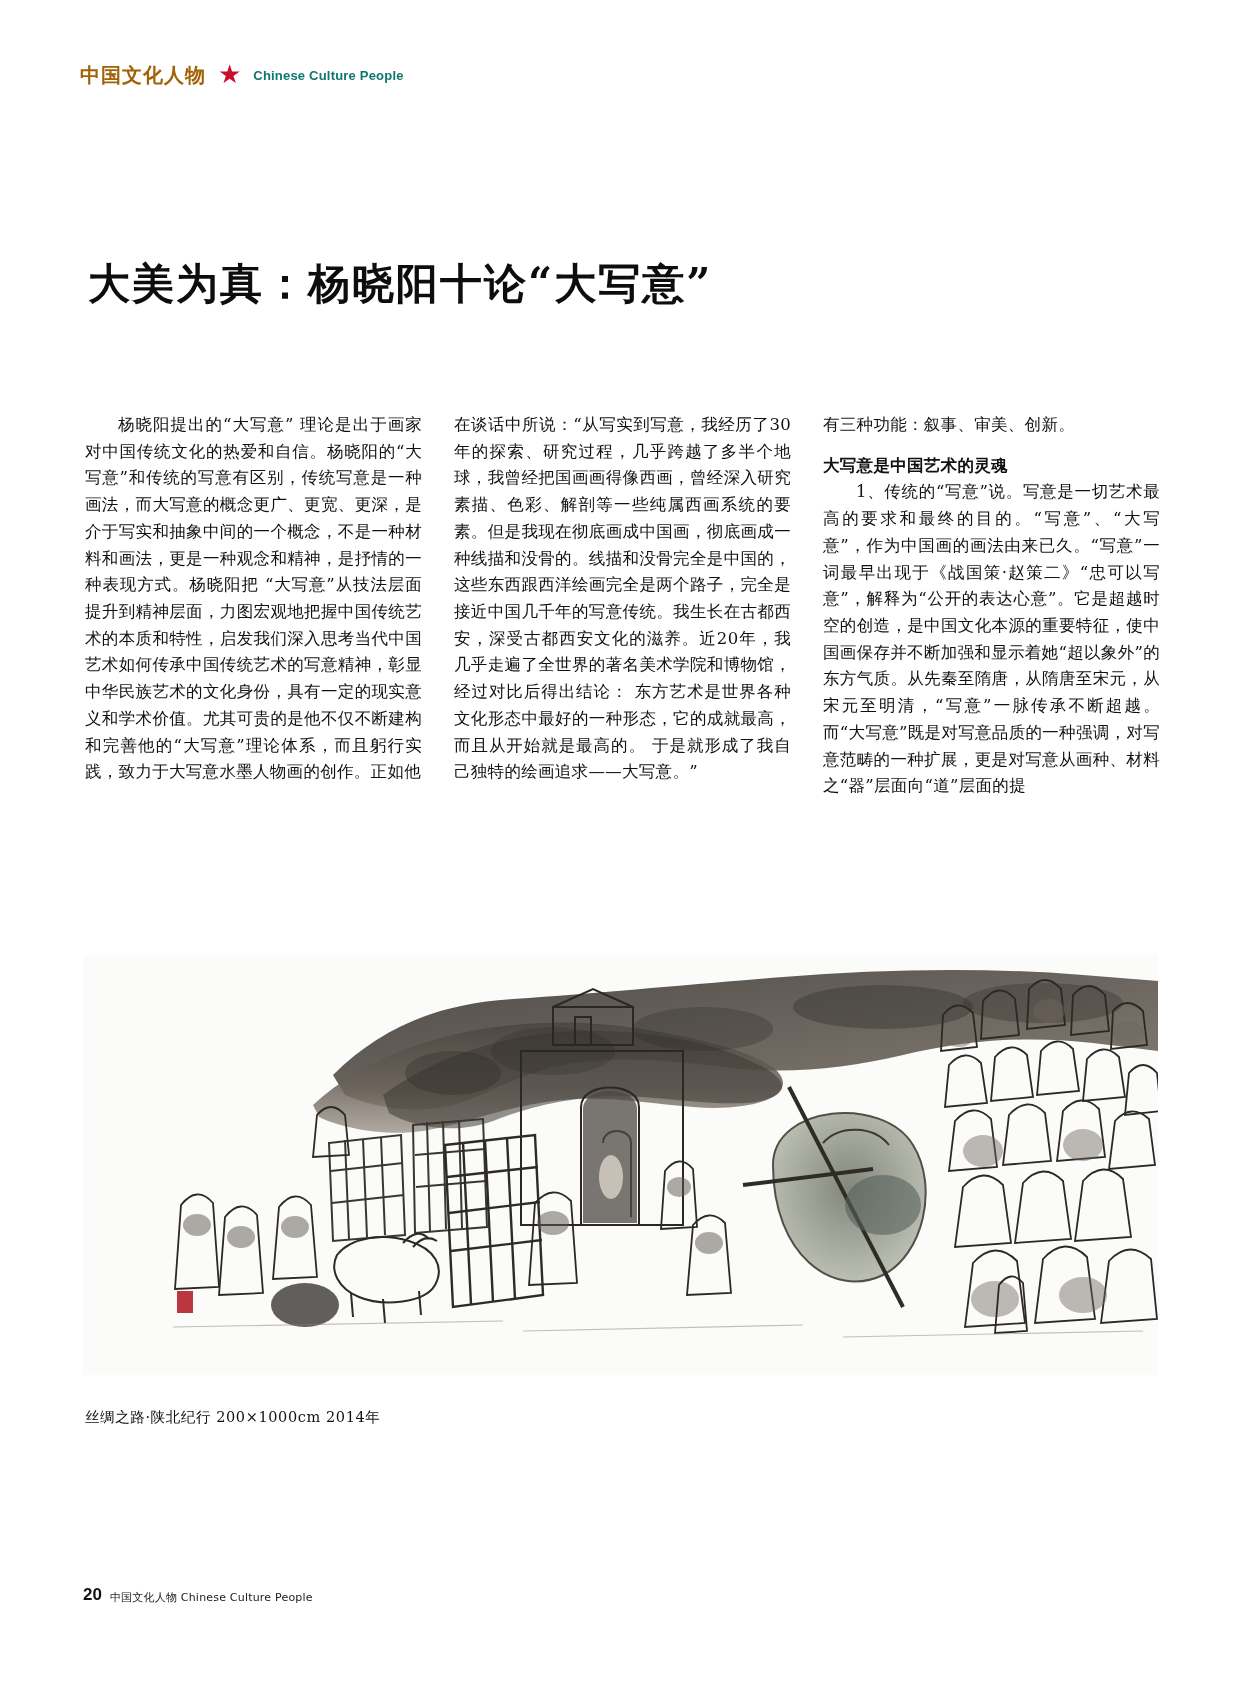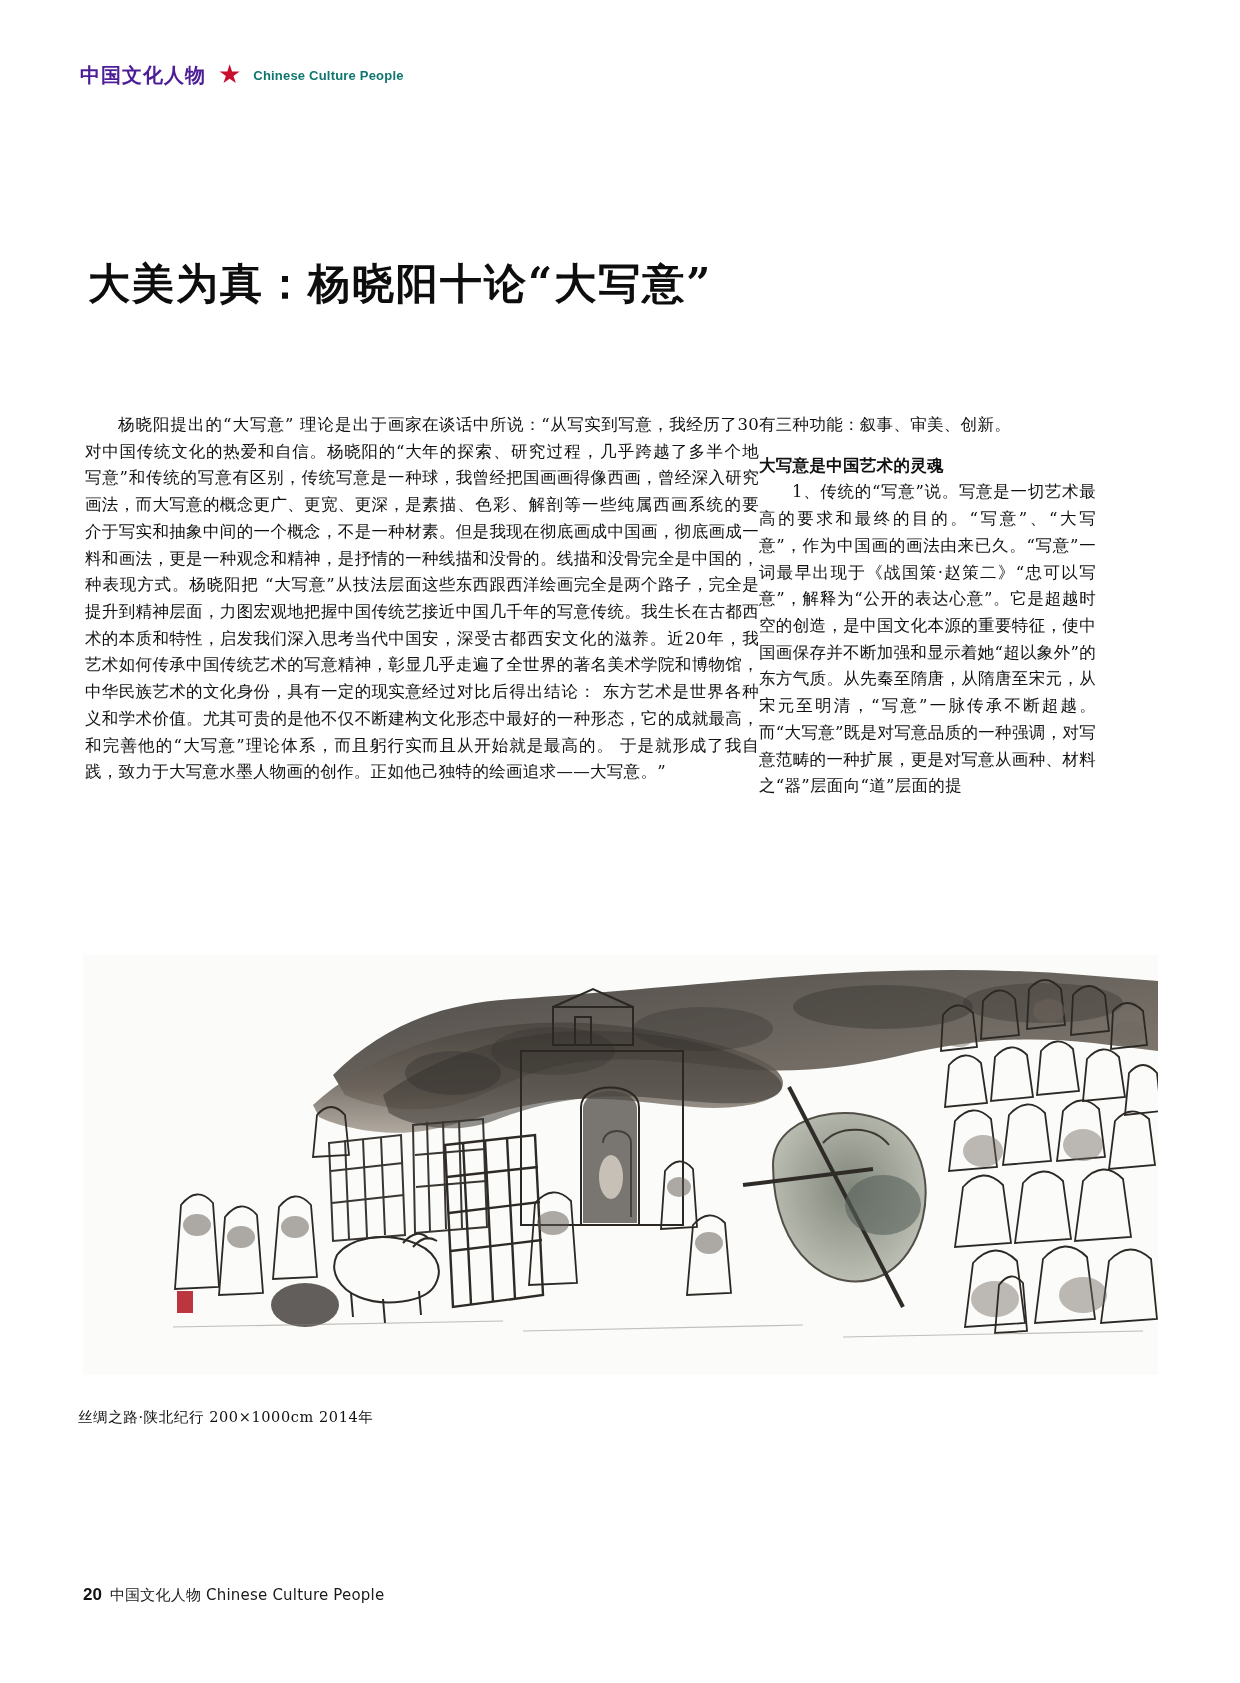--- a/index.html
+++ b/index.html
@@ -23,21 +23,21 @@
     top: 62px;
     display: flex;
     align-items: center;
     gap: 10px;
   }
   .masthead-cn {
     font-family: "DejaVu Sans", sans-serif;
     font-weight: bold;
     font-size: 20px;
     letter-spacing: 1px;
-    color: #4c1d95;
+    color: #a16207;
     line-height: 1;
     white-space: nowrap;
   }
   .masthead-star {
     color: #c8102e;
     font-size: 26px;
     line-height: 1;
     margin: 0 2px 0 2px;
   }
   .masthead-en {
@@ -64,20 +64,21 @@
     white-space: nowrap;
   }
 
   
   .columns {
     position: absolute;
     left: 85px;
     top: 412px;
     width: 1075px;
     display: flex;
+    gap: 32px;
   }
   .col {
     width: 337px;
   }
   .col p {
     margin: 0;
     font-size: 16.5px;
     line-height: 1.62;
     text-align: justify;
     text-justify: inter-ideograph;
@@ -107,21 +108,21 @@
     width: 1075px;
     height: 420px;
     background: #fbfbf9;
     overflow: hidden;
   }
   .artwork-wrap svg {
     display: block;
   }
   .caption {
     position: absolute;
-    left: 78px;
+    left: 85px;
     top: 1408px;
     font-family: "DejaVu Serif", serif;
     font-size: 14.5px;
     letter-spacing: 0.6px;
     color: #111;
   }
 
   
   .footer {
     position: absolute;
@@ -132,21 +133,21 @@
     gap: 8px;
   }
   .folio {
     font-family: "Liberation Sans", sans-serif;
     font-weight: bold;
     font-size: 17px;
     color: #111;
   }
   .footer-text {
     font-family: "DejaVu Sans", sans-serif;
-    font-size: 15px;
+    font-size: 11px;
     color: #1a1a1a;
     letter-spacing: 0.2px;
   }
 </style>
 </head>
 <body>
 
 <div class="masthead">
   <span class="masthead-cn">中国文化人物</span>
   <span class="masthead-star">★</span>

